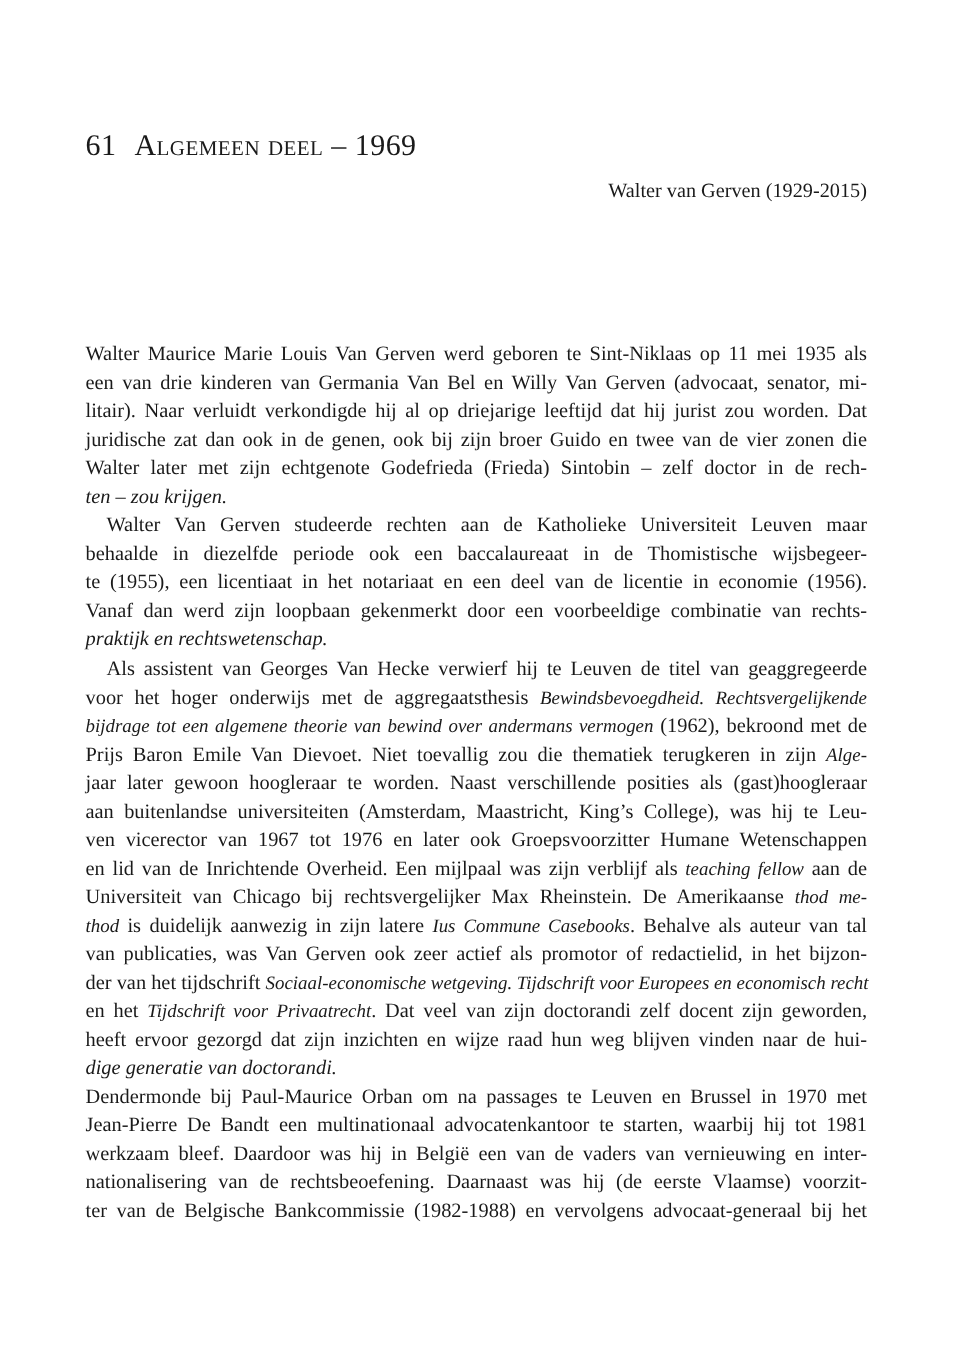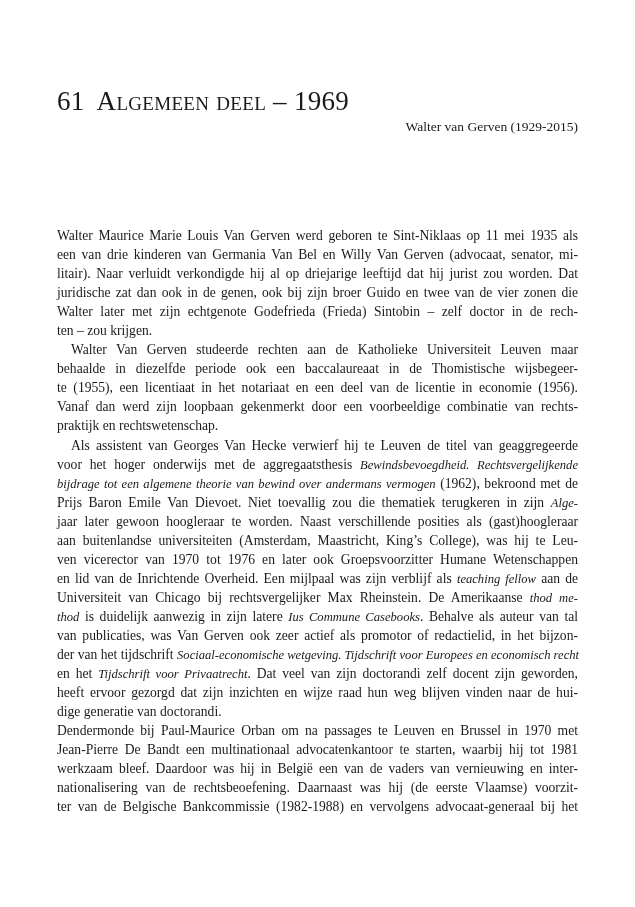--- a/index.html
+++ b/index.html
@@ -1,25 +1,25 @@
 <!DOCTYPE html>
 <html><head>
 <meta charset="utf-8">
 <style>
   html, body { margin:0; padding:0; background:#ffffff; }
   body { width:635px; height:907px; position:relative; overflow:hidden;
          font-family:"Liberation Serif","DejaVu Serif",serif; color:#1a1a1a; }
-  .heading { position:absolute; left:57px; top:86px; font-size:27px; letter-spacing:0.3px;text-align:right; }
+  .heading { position:absolute; left:57px; top:86px; font-size:20px; letter-spacing:0.3px;text-align:right; }
   .heading .num { margin-right:12px; }
   .heading .title { font-variant:small-caps; }
   .byline { position:absolute; right:57px; top:119px; font-size:13.5px; }
   .body-text { position:absolute; left:57px; top:226px; width:521px; }
   .line { height:19.05px; line-height:19.05px; font-size:13.6px; white-space:nowrap;
           text-align:justify; text-align-last:justify; }
-  .line.last { text-align-last:left; }
+  .line.last { text-align-last:left;font-style:italic; }
   .line.indent { padding-left:14px; }
   i { font-size:12.6px; }
 </style>
 </head>
 <body>
 
 <div class="heading">
   <span class="num">61</span><span class="title">Algemeen deel – 1969</span>
 </div>
 <div class="byline">Walter van Gerven (1929-2015)</div>
@@ -35,21 +35,21 @@
     <div class="line">behaalde in diezelfde periode ook een baccalaureaat in de Thomistische wijsbegeer-</div>
     <div class="line">te (1955), een licentiaat in het notariaat en een deel van de licentie in economie (1956).</div>
     <div class="line">Vanaf dan werd zijn loopbaan gekenmerkt door een voorbeeldige combinatie van rechts-</div>
     <div class="line last">praktijk en rechtswetenschap.</div>
     <div class="line indent">Als assistent van Georges Van Hecke verwierf hij te Leuven de titel van geaggregeerde</div>
     <div class="line"><span>voor het hoger onderwijs met de aggregaatsthesis </span><i>Bewindsbevoegdheid. Rechtsvergelijkende</i></div>
     <div class="line"><i>bijdrage tot een algemene theorie van bewind over andermans vermogen</i><span> (1962), bekroond met de</span></div>
     <div class="line"><span>Prijs Baron Emile Van Dievoet. Niet toevallig zou die thematiek terugkeren in zijn </span><i>Alge-</i></div>
     <div class="line">jaar later gewoon hoogleraar te worden. Naast verschillende posities als (gast)hoogleraar</div>
     <div class="line">aan buitenlandse universiteiten (Amsterdam, Maastricht, King’s College), was hij te Leu-</div>
-    <div class="line">ven vicerector van 1970 tot 1976 en later ook Groepsvoorzitter Humane Wetenschappen</div>
+    <div class="line">ven vicerector van 1967 tot 1976 en later ook Groepsvoorzitter Humane Wetenschappen</div>
     <div class="line"><span>en lid van de Inrichtende Overheid. Een mijlpaal was zijn verblijf als </span><i>teaching fellow</i><span>  aan de</span></div>
     <div class="line"><span>Universiteit van Chicago bij rechtsvergelijker Max Rheinstein. De Amerikaanse </span><i>thod me-</i></div>
     <div class="line"><i>thod</i><span> is duidelijk aanwezig in zijn latere </span><i>Ius Commune Casebooks</i><span>. Behalve als auteur van tal</span></div>
     <div class="line">van publicaties, was Van Gerven ook zeer actief als promotor of redactielid, in het bijzon-</div>
     <div class="line"><span>der van het tijdschrift </span><i>Sociaal-economische wetgeving. Tijdschrift voor Europees en economisch recht</i></div>
     <div class="line"><span>en het </span><i>Tijdschrift voor Privaatrecht</i><span>. Dat veel van zijn doctorandi zelf docent zijn geworden,</span></div>
     <div class="line">heeft ervoor gezorgd dat zijn inzichten en wijze raad hun weg blijven vinden naar de hui-</div>
     <div class="line last">dige generatie van doctorandi.</div>
     <div class="line">Dendermonde bij Paul-Maurice Orban om na passages te Leuven en Brussel in 1970 met</div>
     <div class="line">Jean-Pierre De Bandt een multinationaal advocatenkantoor te starten, waarbij hij tot 1981</div>

